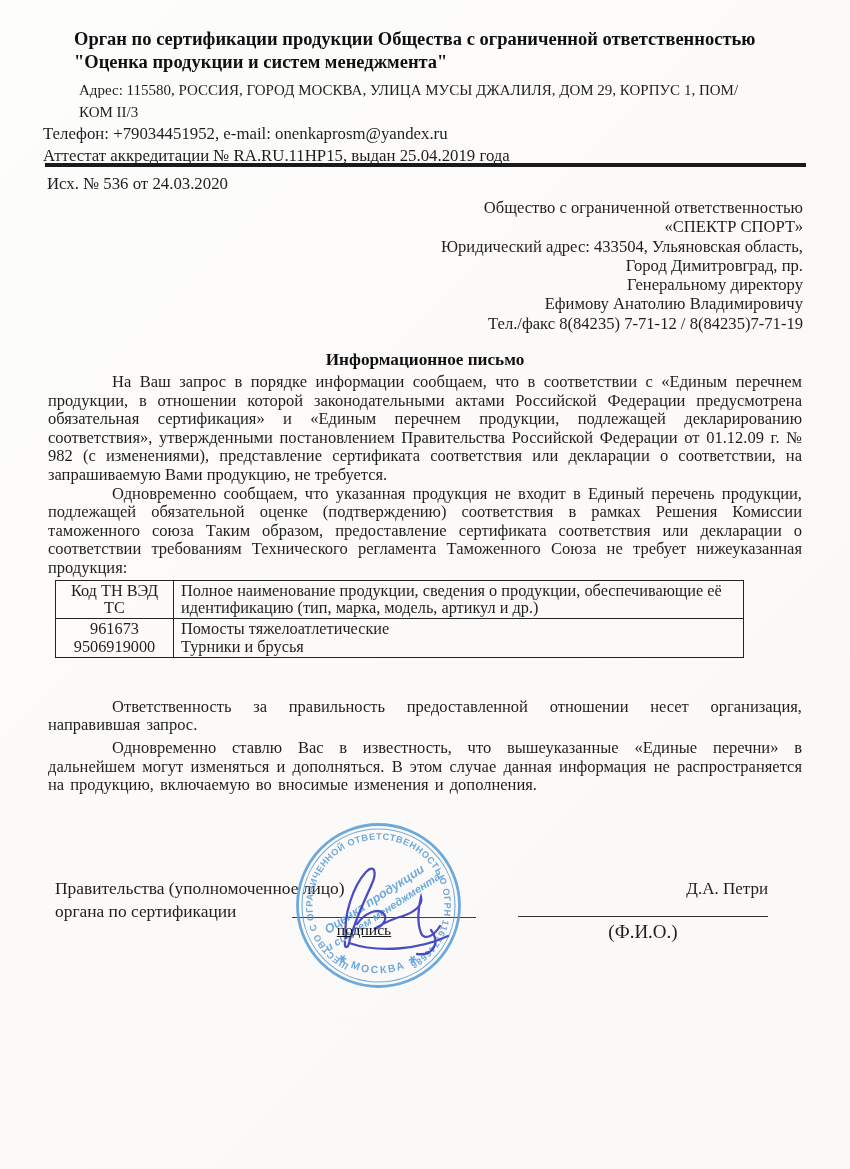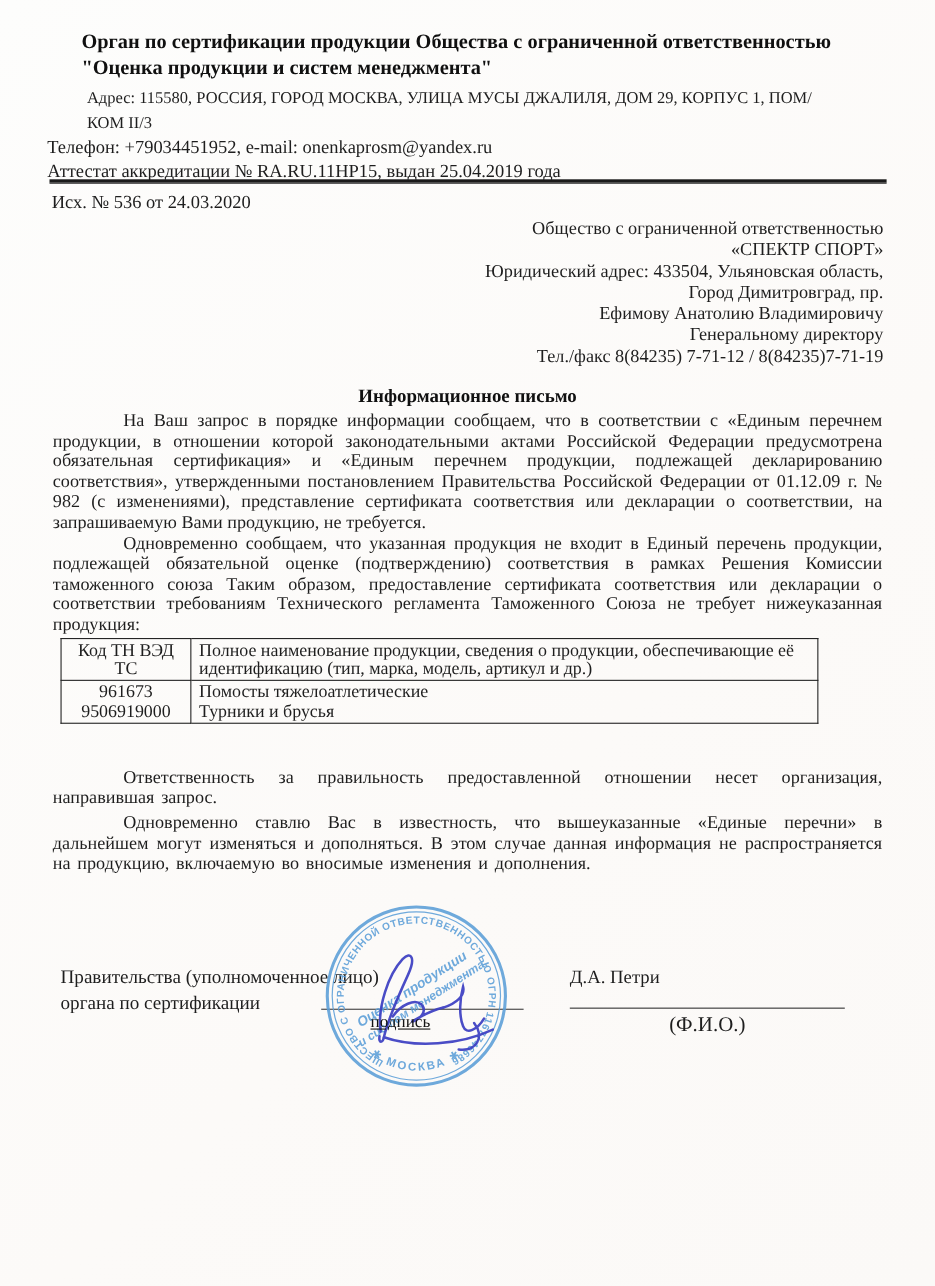--- a/index.html
+++ b/index.html
@@ -34,21 +34,21 @@
 
   table.codes { border-collapse:collapse; margin:2px 0 40px 7px; width:689px;
                 font-size:16.3px; line-height:17.8px; }
   table.codes td { border:1.6px solid #242424; padding:1px 7px; vertical-align:top; }
   td.c1 { width:118px; text-align:center; }
 
   
   .sig-label { position:absolute; left:55px; top:877px; width:310px; font-size:17.4px; line-height:23px; }
   .sig-line-mid { position:absolute; left:292px; top:917px; width:184px; border-bottom:1.6px solid #3f3f3f; z-index:1; }
   .sig-caption { position:absolute; left:316px; top:921px; width:96px; text-align:center; font-size:15.6px; z-index:6; color:#141414;text-decoration:underline; }
-  .fio-name { position:absolute; left:518px; top:879px; width:250px; text-align:left; font-size:17px; }
+  .fio-name { position:absolute; left:518px; top:879px; width:250px; text-align:right; font-size:17px; }
   .fio-line { position:absolute; left:518px; top:916px; width:250px; border-bottom:1.4px solid #333; }
   .fio-caption { position:absolute; left:518px; top:921px; width:250px; text-align:center; font-size:19px; }
 
   .stamp-wrap { position:absolute; left:283px; top:816px; width:210px; height:190px; z-index:4; }
   .stamp-wrap svg { overflow:visible; }
   .ring-text { font-family:"Liberation Sans","DejaVu Sans",sans-serif; font-weight:bold; }
 </style>
 </head>
 <body>
 
@@ -63,22 +63,22 @@
 
   <div class="rule"></div>
 
   <div class="ref-line">Исх. № 536 от 24.03.2020</div>
 
   <div class="recipient">
     <div>Общество с ограниченной ответственностью</div>
     <div>«СПЕКТР СПОРТ»</div>
     <div>Юридический адрес: 433504, Ульяновская область,</div>
     <div>Город Димитровград, пр.</div>
+    <div>Генеральному директору</div>
     <div>Ефимову Анатолию Владимировичу</div>
-    <div>Генеральному директору</div>
     <div>Тел./факс 8(84235) 7-71-12 / 8(84235)7-71-19</div>
   </div>
 
   <div class="main">
     <div class="subject">Информационное письмо</div>
     <div class="para">На Ваш запрос в порядке информации сообщаем, что в соответствии с «Единым перечнем продукции, в отношении которой законодательными актами Российской Федерации предусмотрена обязательная сертификация» и «Единым перечнем продукции, подлежащей декларированию соответствия», утвержденными постановлением Правительства Российской Федерации от 01.12.09 г. № 982 (с изменениями), представление сертификата соответствия или декларации о соответствии, на запрашиваемую Вами продукцию, не требуется.</div>
     <div class="para">Одновременно сообщаем, что указанная продукция не входит в Единый перечень продукции, подлежащей обязательной оценке (подтверждению) соответствия в рамках Решения Комиссии таможенного союза Таким образом, предоставление сертификата соответствия или декларации о соответствии требованиям Технического регламента Таможенного Союза не требует нижеуказанная продукция:</div>
 
     <table class="codes">
       <tbody>

